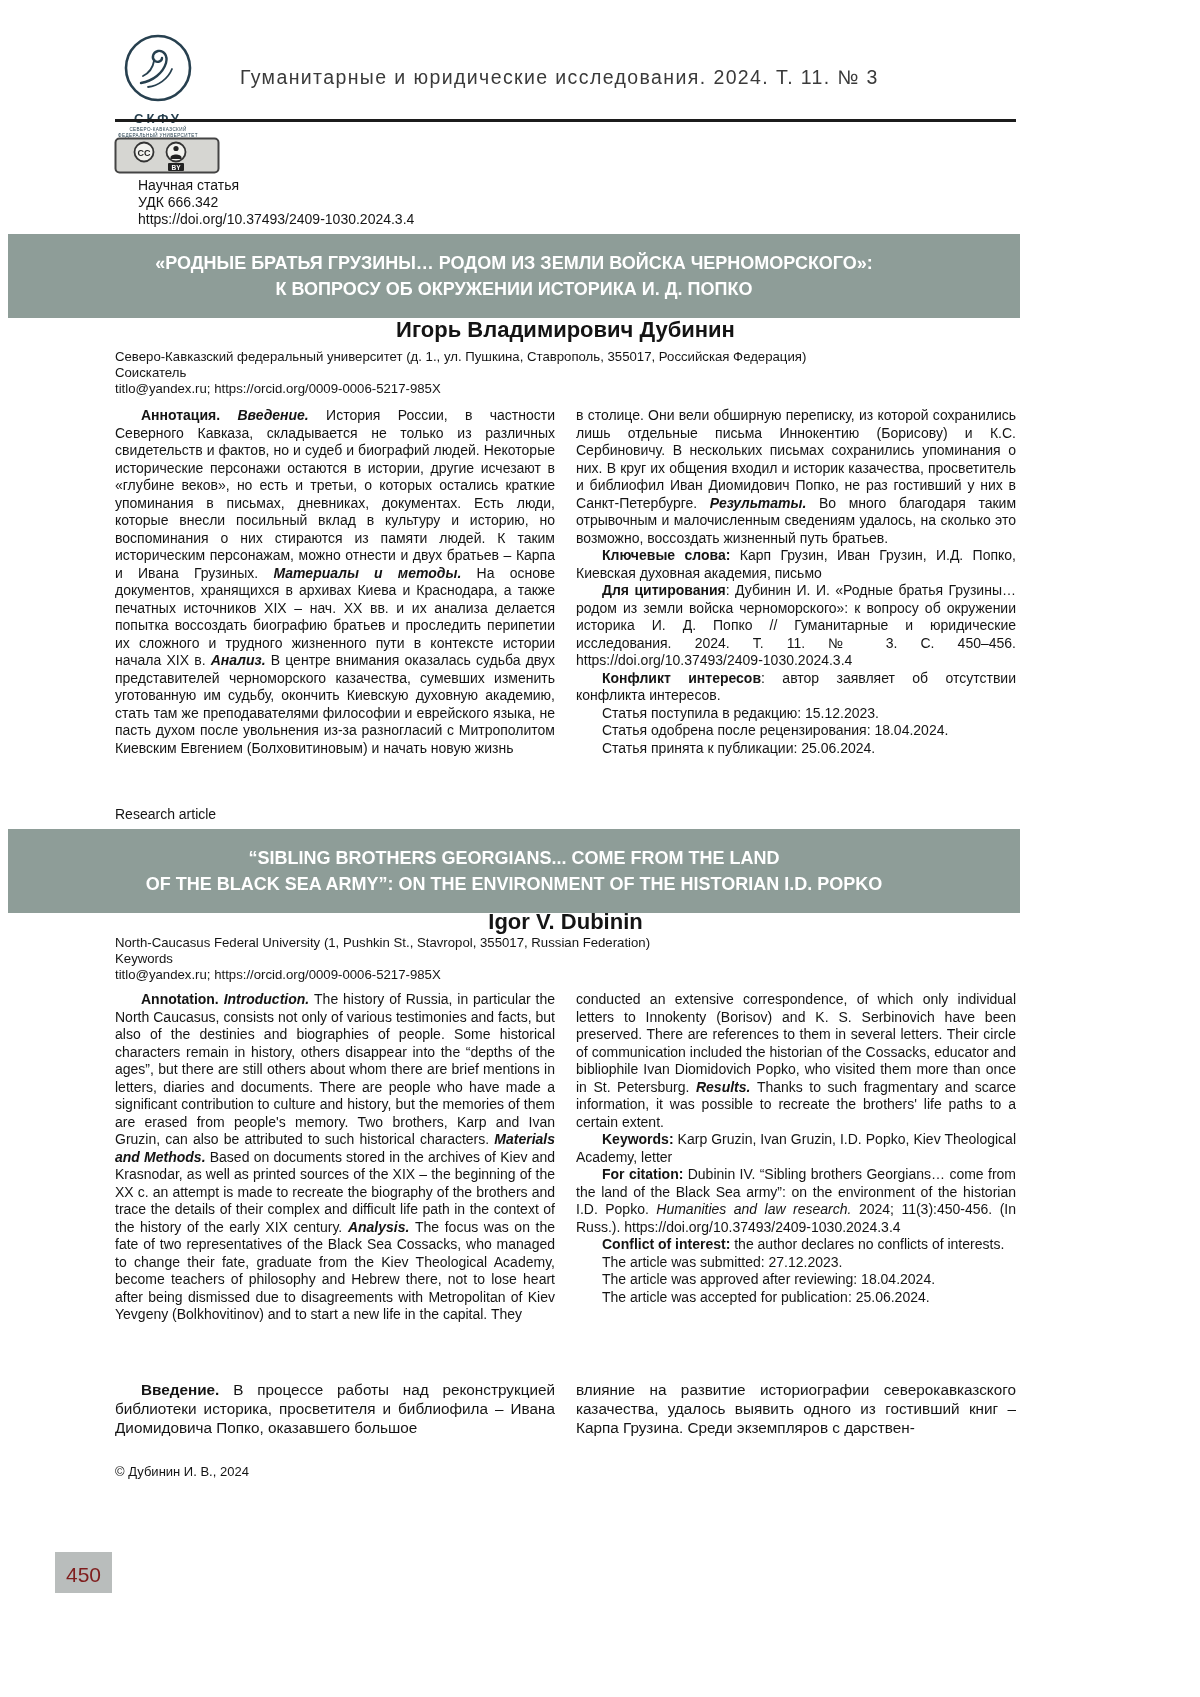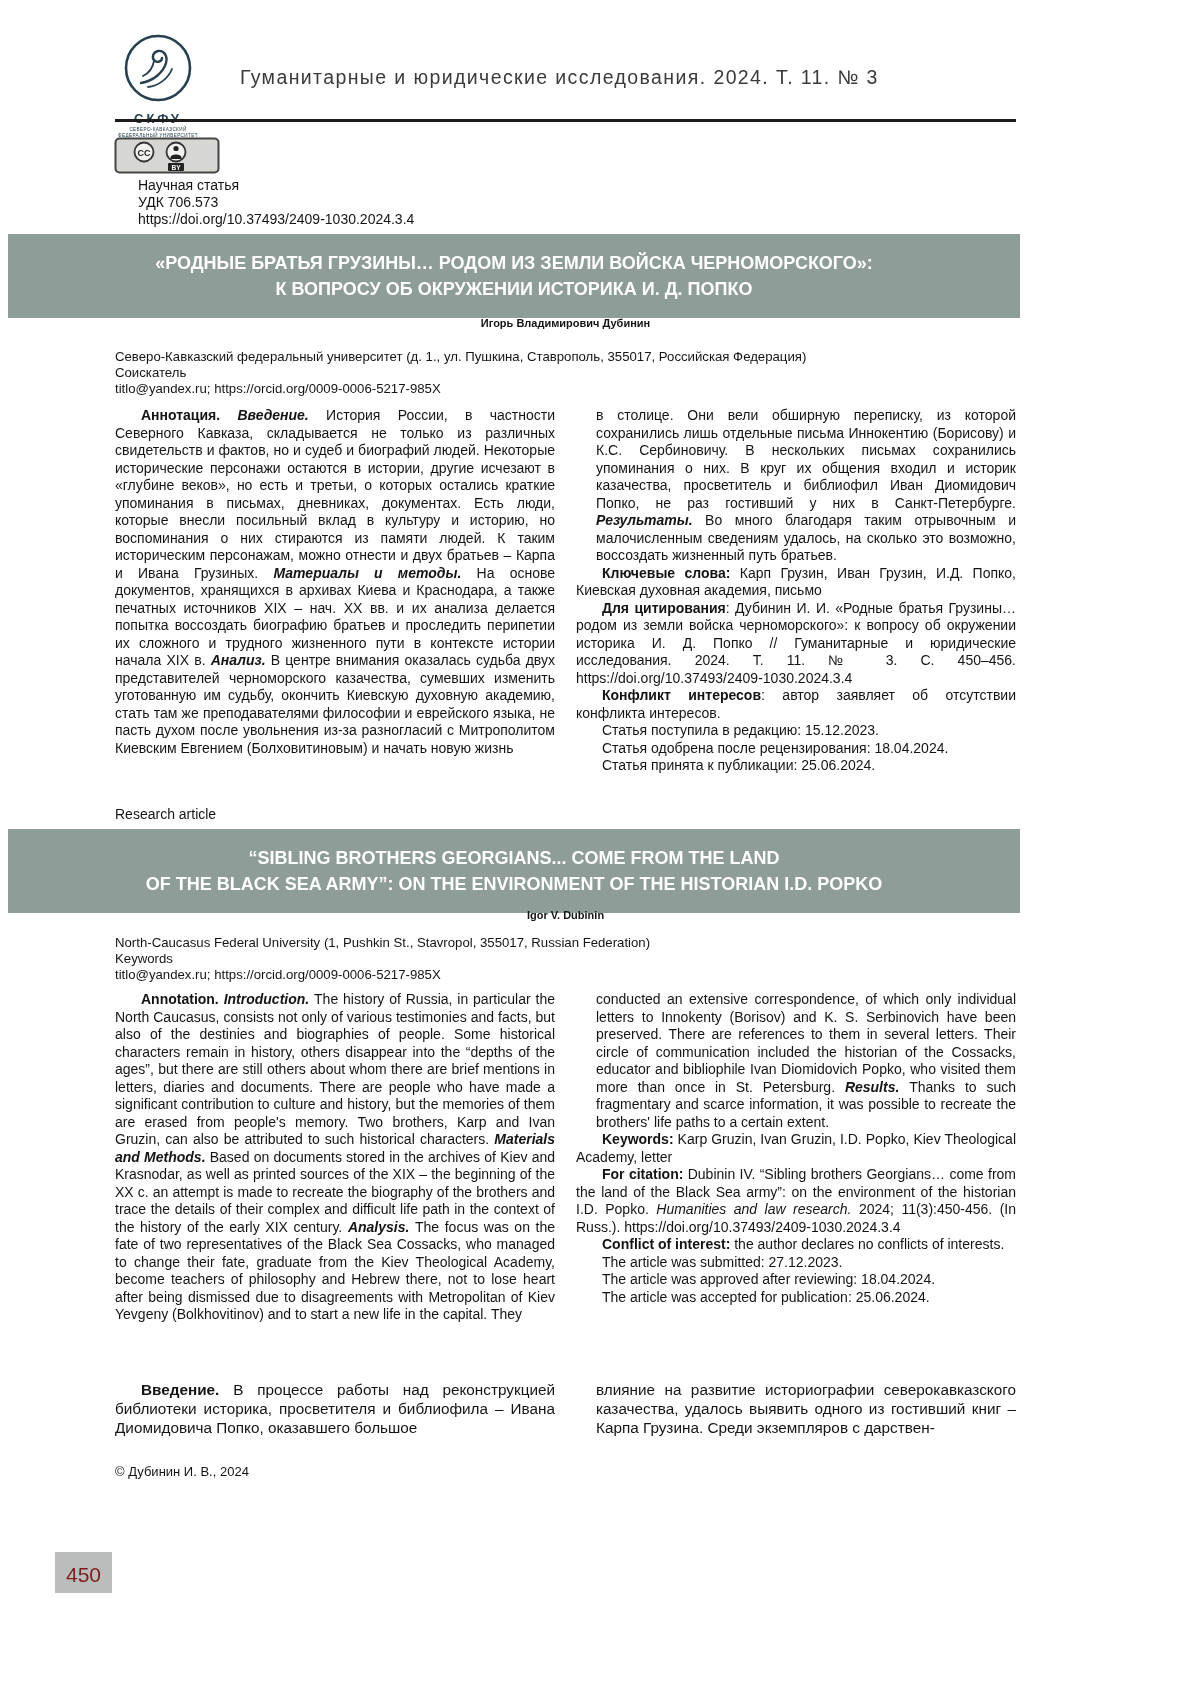--- a/index.html
+++ b/index.html
@@ -30,34 +30,34 @@
 
   .banner {
     left: 8px; width: 1012px;
     background: var(--banner, #8e9d98);
     color: #ffffff; font-weight: bold; font-size: 18px; line-height: 26px;
     text-align: center; padding: 16px 30px;
   }
   .banner-ru { top: 234px; }
   .banner-en { top: 829px; }
 
-  .author { left: 115px; width: 901px; text-align: center; font-weight: bold; font-size: 11px; }
+  .author { left: 115px; width: 901px; text-align: center; font-weight: bold; font-size: 22px; }
   .author-ru { top: 317px; }
   .author-en { top: 909px; }
 
   .affil { left: 115px; font-size: 13.2px; line-height: 16px; }
   .affil-ru { top: 349px; }
   .affil-en { top: 935px; }
 
   .cols { left: 115px; width: 901px; display: flex; gap: 21px; }
   .abs-ru { top: 407px; }
   .abs-en { top: 991px; }
   .col { width: 440px; text-align: justify; font-size: 14px; line-height: 17.5px; }
   .col p { text-indent: 26px; }
-  .col p.noindent { text-indent: 0; margin-left: 20px; }
+  .col p.noindent { text-indent: 0; }
 
   .research-label { left: 115px; top: 806px; font-size: 14px; }
 
   .intro { top: 1380px; }
   .intro .col { font-size: 15.3px; line-height: 19px; }
 
   .footer-note { left: 115px; top: 1464px; font-size: 13px; }
 
   .page-number {
     left: 55px; top: 1552px; width: 57px; height: 46px;
@@ -94,21 +94,21 @@
       <circle cx="62" cy="15" r="9.5" fill="#f2f2ee" stroke="#333" stroke-width="1.8"></circle>
       <circle cx="62" cy="11.5" r="2.6" fill="#222"></circle>
       <path d="M56.5 20.5 C56.5 16.5 67.5 16.5 67.5 20.5 L67.5 22 L56.5 22 Z" fill="#222"></path>
       <rect x="54" y="26" width="16" height="8" rx="1" fill="#222"></rect>
       <text x="62" y="32.5" font-size="6.5" font-weight="bold" text-anchor="middle" fill="#fff">BY</text>
     </svg>
   </div>
 
   <div class="meta abs">
     <div>Научная статья</div>
-    <div>УДК 706.573</div>
+    <div>УДК 666.342</div>
     <div>https://doi.org/10.37493/2409-1030.2024.3.4</div>
   </div>
 
   <div class="banner banner-ru abs">
     <div>«РОДНЫЕ БРАТЬЯ ГРУЗИНЫ… РОДОМ ИЗ ЗЕМЛИ ВОЙСКА ЧЕРНОМОРСКОГО»:</div>
     <div>К ВОПРОСУ ОБ ОКРУЖЕНИИ ИСТОРИКА И. Д. ПОПКО</div>
   </div>
 
   <div class="author author-ru abs">Игорь Владимирович Дубинин</div>
   <div class="affil affil-ru abs">

